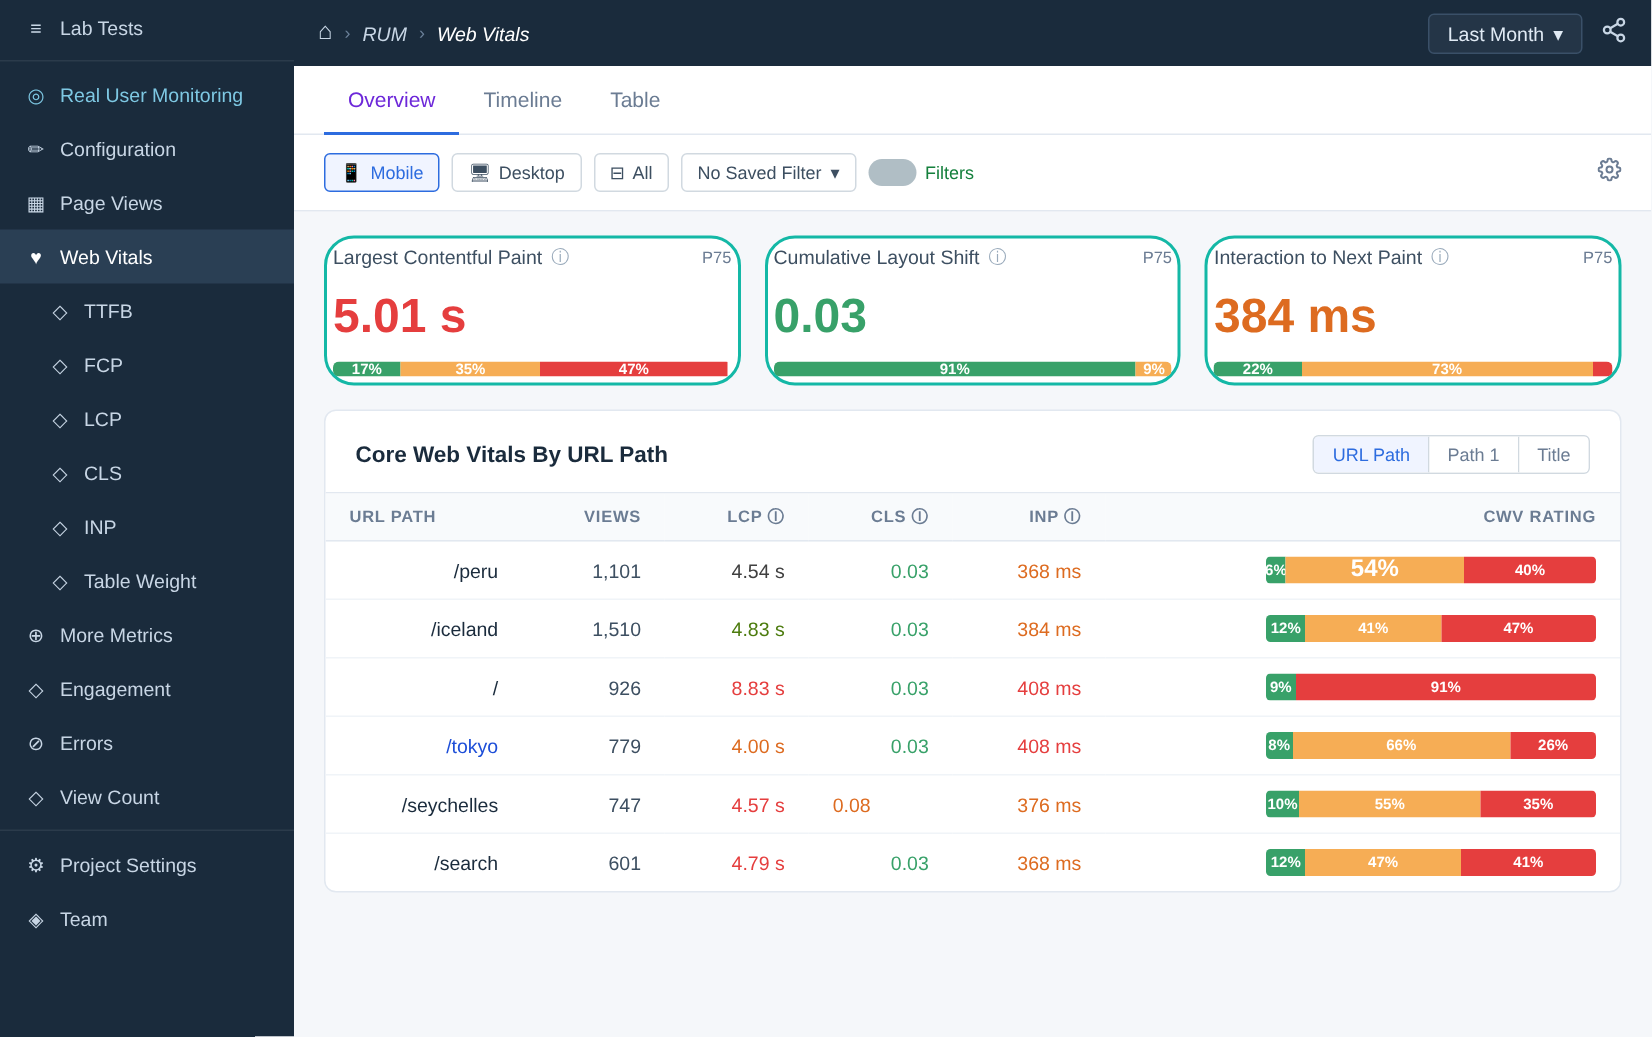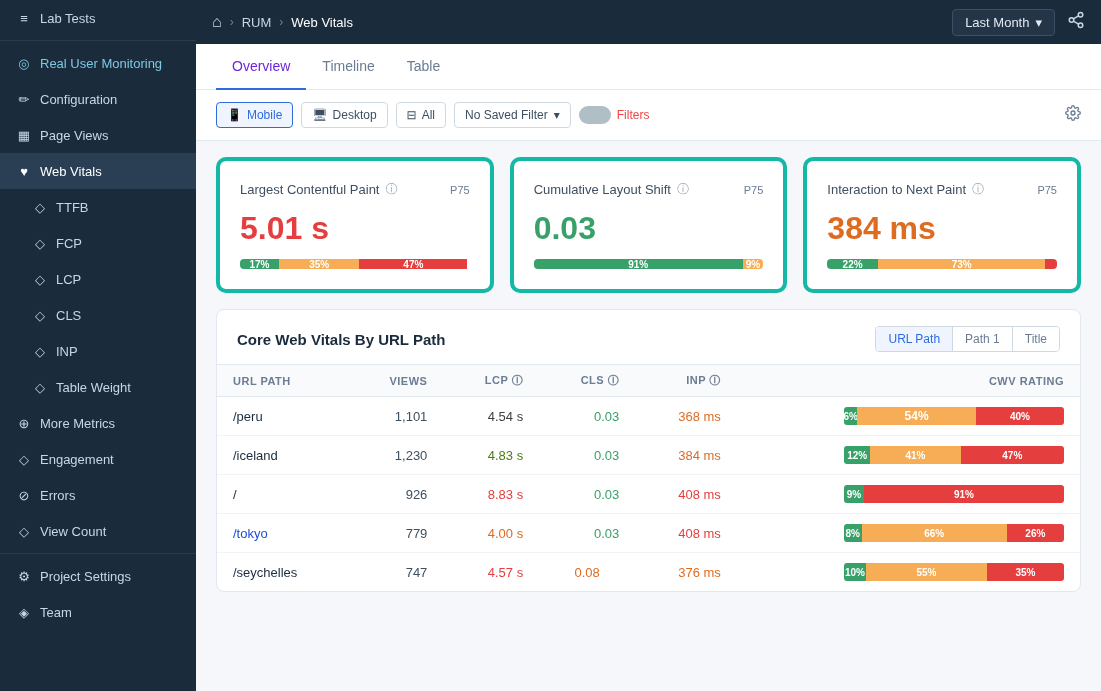--- a/index.html
+++ b/index.html
@@ -42,21 +42,21 @@
       display: flex;
       align-items: center;
       padding: 0 16px;
       height: 44px;
       color: #c8d6e5;
       gap: 8px;
       flex-shrink: 0;
     }
     .topbar-home { color: #c8d6e5; font-size: 16px; }
     .topbar-sep { color: #6b8099; font-size: 12px; }
-    .topbar-crumb { color: #c8d6e5; font-size: 13px; cursor: pointer; }
+    .topbar-crumb { color: #c8d6e5; font-size: 13px; cursor: pointer; font-style: italic; }
     .topbar-crumb.current { color: #fff; font-weight: 500; }
     .topbar-right { margin-left: auto; display: flex; align-items: center; gap: 12px; }
     .last-month-btn {
       background: #243547;
       border: 1px solid #3a5068;
       color: #e0eaf4;
       border-radius: 4px;
       padding: 5px 12px;
       font-size: 13px;
       cursor: pointer;
@@ -117,36 +117,36 @@
       align-items: center;
       gap: 6px;
       padding: 5px 10px;
       border: 1px solid #d1d9e0;
       border-radius: 4px;
       background: #fff;
       font-size: 12px;
       color: #3d4f61;
       cursor: pointer;
     }
-    .toggle-wrap { display: flex; align-items: center; gap: 6px; font-size: 12px; color: #ef4444; }
+    .toggle-wrap { display: flex; align-items: center; gap: 6px; font-size: 12px; color: #15803d; }
     .toggle { width: 32px; height: 18px; background: #b0bec5; border-radius: 9px; position: relative; cursor: pointer; }
     .gear-btn { margin-left: auto; background: none; border: none; cursor: pointer; color: #6b7c93; font-size: 16px; }
 
     
     .cards-row {
       display: grid;
       grid-template-columns: 1fr 1fr 1fr;
       gap: 16px;
       padding: 16px 20px;
     }
     .card {
       background: #fff;
-      border-radius: 10px;
-      padding: 20px;
-      border: 4px solid #14b8a6;
+      border-radius: 20px;
+      padding: 4px;
+      border: 2px solid #14b8a6;
     }
     .card-title { font-size: 13px; font-weight: 500; color: #3d4f61; display: flex; align-items: center; gap: 6px; }
     .card-badge { font-size: 11px; color: #6b7c93; margin-left: auto; }
     .card-value { font-size: 32px; font-weight: 600; margin: 12px 0; }
     .card-value.red { color: #e53e3e; }
     .card-value.green { color: #38a169; }
     .card-value.orange { color: #dd6b20; }
     .progress-bar { display: flex; height: 10px; border-radius: 4px; overflow: hidden; margin-top: 4px; }
     .pb-green { background: #38a169; }
     .pb-orange { background: #f6ad55; }
@@ -200,20 +200,21 @@
       border-bottom: 1px solid #e2e8f0;
       text-transform: uppercase;
       letter-spacing: 0.5px;
     }
     .data-table th.right { text-align: right; }
     .data-table td {
       padding: 10px 16px;
       border-bottom: 1px solid #f0f4f8;
       font-size: 13px;
       color: #3d4f61;
+      text-align: right;
     }
     .data-table tr:last-child td { border-bottom: none; }
     .mini-bar-wrap { display: flex; justify-content: flex-end; }
 
     
     .sidebar-divider { height: 1px; background: rgba(255,255,255,0.08); margin: 4px 0; }
   </style>
 </head>
 <body>
 
@@ -420,29 +421,29 @@
         <tr>
     <td style="color:#1a2b3c;font-weight:500;">/peru</td>
     <td style="text-align:right;">1,101</td>
     <td style="text-align:right;color:#404040;">4.54 s</td>
     <td style="text-align:right;color:#38a169;">0.03</td>
     <td style="text-align:right;color:#dd6b20;">368 ms</td>
     <td style="text-align:right;">
       <div class="mini-bar-wrap">
         <div style="display:flex;height:18px;border-radius:3px;overflow:hidden;min-width:220px;">
           <div style="width:6%;background:#38a169;display:flex;align-items:center;justify-content:center;font-size:10px;color:#fff;font-weight:600;">6%</div>
-                    <div style="width:54%;background:#f6ad55;display:flex;align-items:center;justify-content:center;font-size:12px;color:#fff;font-weight:600;">54%</div>
+                    <div style="width:54%;background:#f6ad55;display:flex;align-items:center;justify-content:center;font-size:16px;color:#fff;font-weight:600;">54%</div>
                     <div style="width:40%;background:#e53e3e;display:flex;align-items:center;justify-content:center;font-size:10px;color:#fff;font-weight:600;">40%</div>
         </div>
       </div>
     </td>
   </tr>
             <tr>
     <td style="color:#1a2b3c;font-weight:500;">/iceland</td>
-    <td style="text-align:right;">1,230</td>
+    <td style="text-align:right;">1,510</td>
     <td style="text-align:right;color:#4d7c0f;">4.83 s</td>
     <td style="text-align:right;color:#38a169;">0.03</td>
     <td style="text-align:right;color:#dd6b20;">384 ms</td>
     <td style="text-align:right;">
       <div class="mini-bar-wrap">
         <div style="display:flex;height:18px;border-radius:3px;overflow:hidden;min-width:220px;">
           <div style="width:12%;background:#38a169;display:flex;align-items:center;justify-content:center;font-size:10px;color:#fff;font-weight:600;">12%</div>
                     <div style="width:41%;background:#f6ad55;display:flex;align-items:center;justify-content:center;font-size:10px;color:#fff;font-weight:600;">41%</div>
                     <div style="width:47%;background:#e53e3e;display:flex;align-items:center;justify-content:center;font-size:10px;color:#fff;font-weight:600;">47%</div>
         </div>
@@ -477,29 +478,45 @@
                     <div style="width:66%;background:#f6ad55;display:flex;align-items:center;justify-content:center;font-size:10px;color:#fff;font-weight:600;">66%</div>
                     <div style="width:26%;background:#e53e3e;display:flex;align-items:center;justify-content:center;font-size:10px;color:#fff;font-weight:600;">26%</div>
         </div>
       </div>
     </td>
   </tr>
             <tr>
     <td style="color:#1a2b3c;font-weight:500;">/seychelles</td>
     <td style="text-align:right;">747</td>
     <td style="text-align:right;color:#e53e3e;">4.57 s</td>
-    <td style="text-align:center;color:#dd6b20;">0.08</td>
+    <td style="text-align:left;color:#dd6b20;">0.08</td>
     <td style="text-align:right;color:#dd6b20;">376 ms</td>
     <td style="text-align:right;">
       <div class="mini-bar-wrap">
         <div style="display:flex;height:18px;border-radius:3px;overflow:hidden;min-width:220px;">
           <div style="width:10%;background:#38a169;display:flex;align-items:center;justify-content:center;font-size:10px;color:#fff;font-weight:600;">10%</div>
                     <div style="width:55%;background:#f6ad55;display:flex;align-items:center;justify-content:center;font-size:10px;color:#fff;font-weight:600;">55%</div>
                     <div style="width:35%;background:#e53e3e;display:flex;align-items:center;justify-content:center;font-size:10px;color:#fff;font-weight:600;">35%</div>
         </div>
       </div>
     </td>
   </tr>
+            <tr>
+    <td style="color:#1a2b3c;font-weight:500;">/search</td>
+    <td style="text-align:right;">601</td>
+    <td style="text-align:right;color:#e53e3e;">4.79 s</td>
+    <td style="text-align:right;color:#38a169;">0.03</td>
+    <td style="text-align:right;color:#dd6b20;">368 ms</td>
+    <td style="text-align:right;">
+      <div class="mini-bar-wrap">
+        <div style="display:flex;height:18px;border-radius:3px;overflow:hidden;min-width:220px;">
+          <div style="width:12%;background:#38a169;display:flex;align-items:center;justify-content:center;font-size:10px;color:#fff;font-weight:600;">12%</div>
+                    <div style="width:47%;background:#f6ad55;display:flex;align-items:center;justify-content:center;font-size:10px;color:#fff;font-weight:600;">47%</div>
+                    <div style="width:41%;background:#e53e3e;display:flex;align-items:center;justify-content:center;font-size:10px;color:#fff;font-weight:600;">41%</div>
+        </div>
+      </div>
+    </td>
+  </tr>
           </tbody>
       </table>
     </div>
   </div>
 </div>
 
 </body></html>

